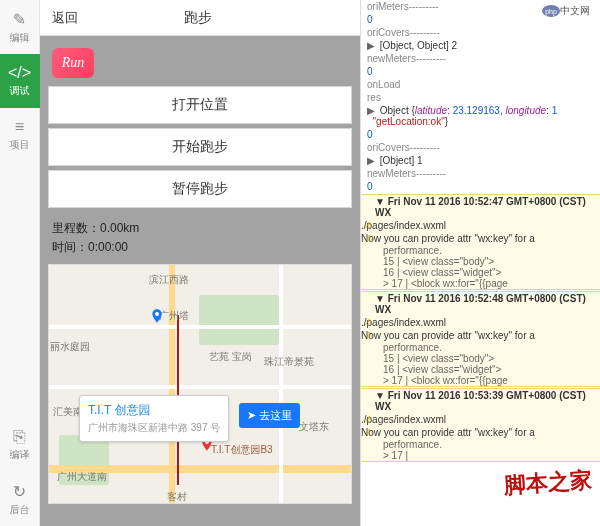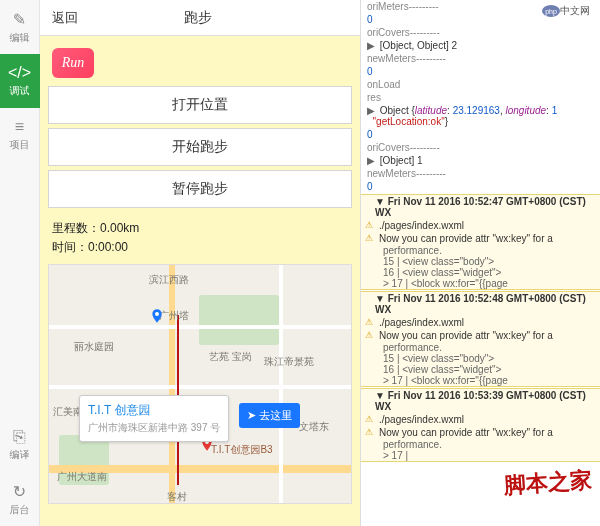--- a/index.html
+++ b/index.html
@@ -2,21 +2,21 @@
 <html><head>
 <meta charset="utf-8">
 <style>
 * { margin: 0; padding: 0; box-sizing: border-box; font-family: -apple-system, "PingFang SC", "Microsoft YaHei", sans-serif; }
 body { width: 600px; height: 526px; display: flex; background: #fff; overflow: hidden; }
 .sidebar { width: 40px; background: #f7f7f7; border-right: 1px solid #e5e5e5; display: flex; flex-direction: column; align-items: center; }
 .sidebar-item { width: 40px; height: 54px; display: flex; flex-direction: column; align-items: center; justify-content: center; font-size: 10px; color: #888; cursor: pointer; }
 .sidebar-item.active { background: #2ba245; color: #fff; }
 .sidebar-icon { font-size: 16px; margin-bottom: 2px; }
 .sidebar-spacer { flex: 1; }
-.phone-area { width: 320px; background: #fef9c3; padding: 0; }
+.phone-area { width: 320px; background: #a3a3a3; padding: 0; }
 .phone-topbar { height: 36px; background: #fff; display: flex; align-items: center; padding: 0 12px; border-bottom: 1px solid #ddd; }
 .topbar-back { font-size: 13px; color: #333; }
 .topbar-title { flex: 1; text-align: center; font-size: 14px; color: #333; margin-left: -30px; }
 .phone-body { padding: 8px; }
 .app-logo { width: 42px; height: 30px; background: linear-gradient(135deg,#ff5b7a,#ff3e5f); border-radius: 6px; display: flex; align-items: center; justify-content: center; color: #fff; font-style: italic; font-size: 14px; font-family: cursive; margin: 4px 0 8px 4px; }
 .btn { display: block; width: 100%; background: #fff; border: 1px solid #d5d5d5; padding: 9px 0; text-align: center; font-size: 14px; color: #333; margin-bottom: 4px; cursor: pointer; }
 .stats { padding: 6px 4px; font-size: 12px; color: #222; }
 .stats div { margin: 2px 0; }
 .map { position: relative; width: 100%; height: 240px; background: #f2efe9; border: 1px solid #ddd; overflow: hidden; }
 .road { position: absolute; background: #fff; }
@@ -37,21 +37,21 @@
 .console-line { padding: 1px 6px; white-space: nowrap; }
 .console-line .k { color: #888; }
 .console-line .num { color: #1058c9; }
 .console-line .obj { color: #333; }
 .console-line .prop { color: #9b2393; font-style: italic; }
 .console-line .str { color: #c41a16; }
 .console-line .arrow { color: #666; display: inline-block; width: 10px; }
 .console-group { background: #fffbe6; border-top: 1px solid #e8d673; border-bottom: 1px solid #e8d673; margin: 1px 0; }
 .console-group .hdr { padding: 1px 14px; font-weight: bold; color: #333; }
 .console-group .hdr::before { content: "▼ "; color: #333; }
-.console-warn { padding: 1px 6px 1px 18px; position: relative; }
+.console-warn { padding: 1px 6px 1px 0; position: relative; }
 .console-warn::before { content: "⚠"; position: absolute; left: 4px; color: #d49b00; font-size: 9px; }
 .console-code { padding: 0 6px 0 22px; color: #666; }
 .watermark1 { position: absolute; right: 8px; bottom: 28px; font-family: cursive; font-size: 22px; color: #b11; font-weight: bold; transform: rotate(-4deg); }
 .watermark2 { position: absolute; right: 10px; top: 4px; font-size: 10px; color: #555; display: flex; align-items: center; gap: 0; }
 .php-badge { background: #6e7fb1; color: #fff; border-radius: 50%; width: 18px; height: 12px; font-size: 7px; display: inline-flex; align-items: center; justify-content: center; }
 </style>
 </head>
 <body>
 
 <div class="sidebar">
@@ -96,21 +96,21 @@
       <div class="park" style="left:150px;top:30px;width:80px;height:50px"></div>
       <div class="park" style="left:10px;top:170px;width:50px;height:50px"></div>
       <div class="road major" style="left:0;top:200px;width:100%;height:8px"></div>
       <div class="road major" style="left:120px;top:0;width:6px;height:100%"></div>
       <div class="road minor" style="left:0;top:60px;width:100%;height:4px"></div>
       <div class="road minor" style="left:0;top:120px;width:100%;height:4px"></div>
       <div class="road minor" style="left:230px;top:0;width:4px;height:100%"></div>
       <div class="route-line" style="left:128px;top:50px;height:170px"></div>
       <span class="map-label" style="left:100px;top:8px">滨江西路</span>
       <span class="map-label" style="left:110px;top:44px">广州塔</span>
-      <span class="map-label" style="left:25px;top:75px">丽水庭园</span>
+      <span class="map-label" style="left:1px;top:75px">丽水庭园</span>
       <span class="map-label" style="left:160px;top:85px">艺苑 宝岗</span>
       <span class="map-label" style="left:215px;top:90px">珠江帝景苑</span>
       <span class="map-label" style="left:4px;top:140px">汇美南</span>
       <span class="map-label" style="left:250px;top:155px">文塔东</span>
       <span class="map-label" style="left:8px;top:205px">广州大道南</span>
       <span class="map-label" style="left:162px;top:178px;color:#9a5b3c">T.I.T创意园B3</span>
       <span class="map-label" style="left:118px;top:225px">客村</span>
       <div class="map-pin-blue map-marker"><svg viewBox="0 0 24 24">
             <path fill="#1976ff" d="M12 2C8 2 5 5 5 9c0 5 7 13 7 13s7-8 7-13c0-4-3-7-7-7z"></path>
             <circle cx="12" cy="9" r="3" fill="#fff"></circle>

